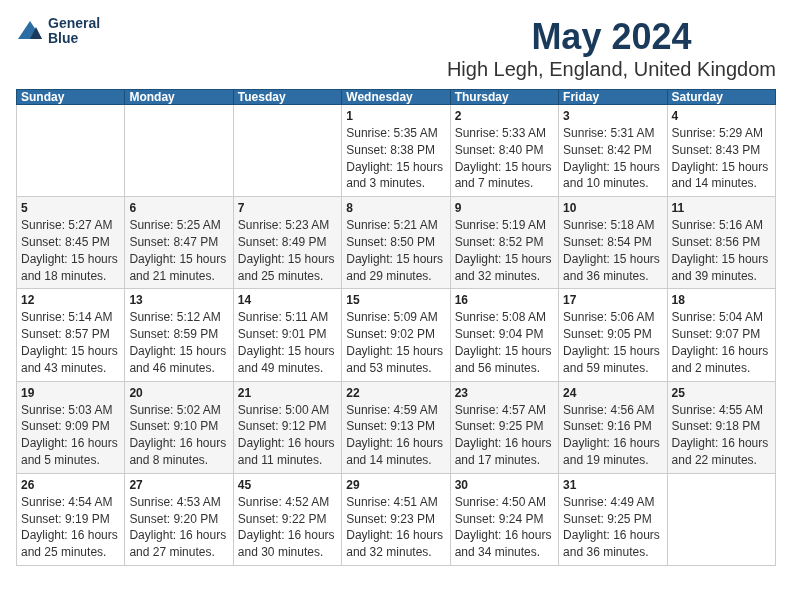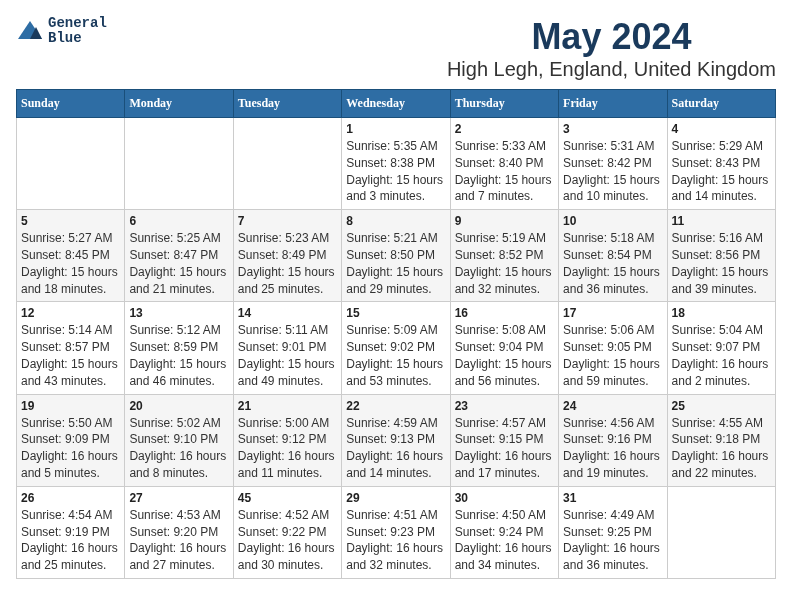--- a/index.html
+++ b/index.html
@@ -13,21 +13,20 @@
     .header-section {
       display: flex;
       align-items: flex-start;
       justify-content: space-between;
       margin-bottom: 8px;
     }
     .logo {
       display: flex;
       align-items: center;
       gap: 4px;
-      font-family: Liberation Mono, monospace;
     }
     .logo-text {
       font-size: 14px;
       font-weight: bold;
       color: #1a3a5c;
       line-height: 1.1;
     }
     .logo-icon {
       width: 28px;
       height: 28px;
@@ -46,26 +45,25 @@
       font-weight: normal;
     }
     table {
       width: 100%;
       border-collapse: collapse;
       font-size: 11px;
     }
     thead tr th {
       background-color: #2e6da4;
       color: #fff;
-      padding: 6px 4px;
+      padding: 0 4px;
       text-align: left;
       font-size: 12px;
       font-weight: bold;
       border: 1px solid #1a4f7a;
-      font-family: Liberation Serif, serif;
     }
     tbody tr td {
       border: 1px solid #ccc;
       vertical-align: top;
       padding: 4px;
       width: calc(100% / 7);
       min-height: 80px;
       background: #fff;
     }
     tbody tr:nth-child(even) td {
@@ -252,21 +250,21 @@
           <span class="day-number">18</span>
           <div class="day-info">Sunrise: 5:04 AM
 Sunset: 9:07 PM
 Daylight: 16 hours
 and 2 minutes.</div>
         </td>
       </tr>
       <tr>
         <td>
           <span class="day-number">19</span>
-          <div class="day-info">Sunrise: 5:50 AM
+          <div class="day-info">Sunrise: 5:03 AM
 Sunset: 9:09 PM
 Daylight: 16 hours
 and 5 minutes.</div>
         </td>
         <td>
           <span class="day-number">20</span>
           <div class="day-info">Sunrise: 5:02 AM
 Sunset: 9:10 PM
 Daylight: 16 hours
 and 8 minutes.</div>
@@ -281,21 +279,21 @@
         <td>
           <span class="day-number">22</span>
           <div class="day-info">Sunrise: 4:59 AM
 Sunset: 9:13 PM
 Daylight: 16 hours
 and 14 minutes.</div>
         </td>
         <td>
           <span class="day-number">23</span>
           <div class="day-info">Sunrise: 4:57 AM
-Sunset: 9:15 PM
+Sunset: 9:25 PM
 Daylight: 16 hours
 and 17 minutes.</div>
         </td>
         <td>
           <span class="day-number">24</span>
           <div class="day-info">Sunrise: 4:56 AM
 Sunset: 9:16 PM
 Daylight: 16 hours
 and 19 minutes.</div>
         </td>

